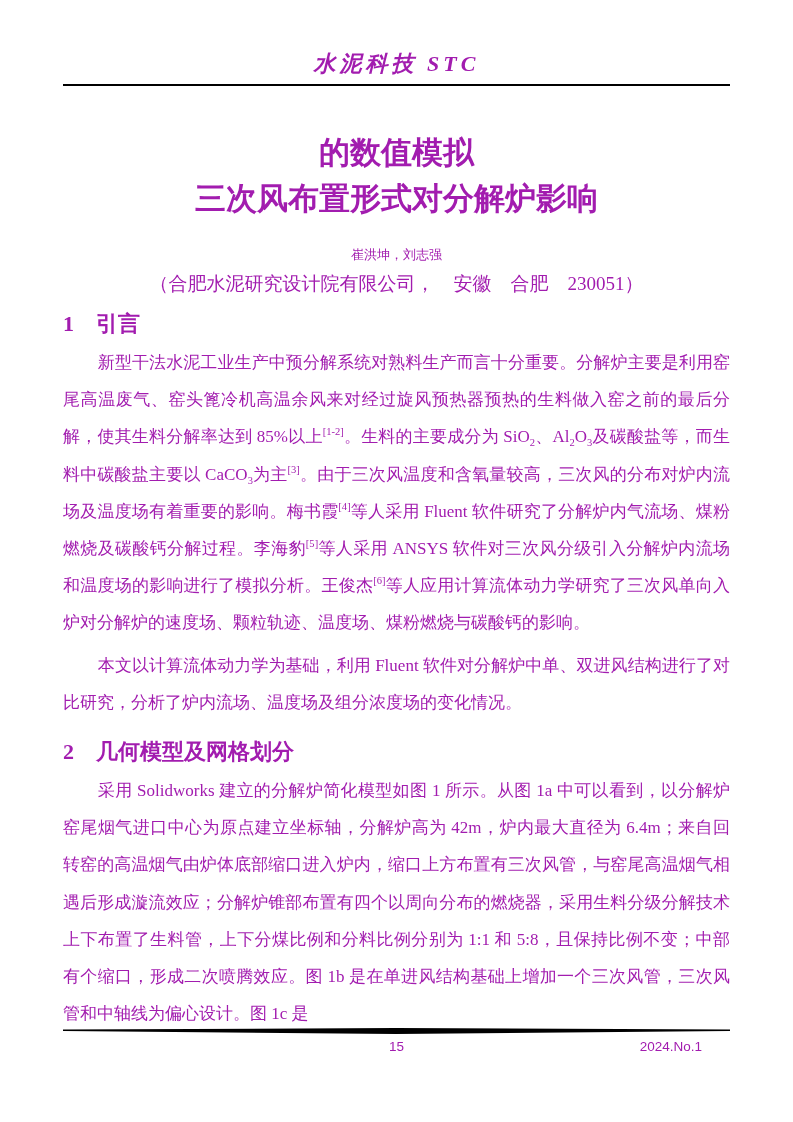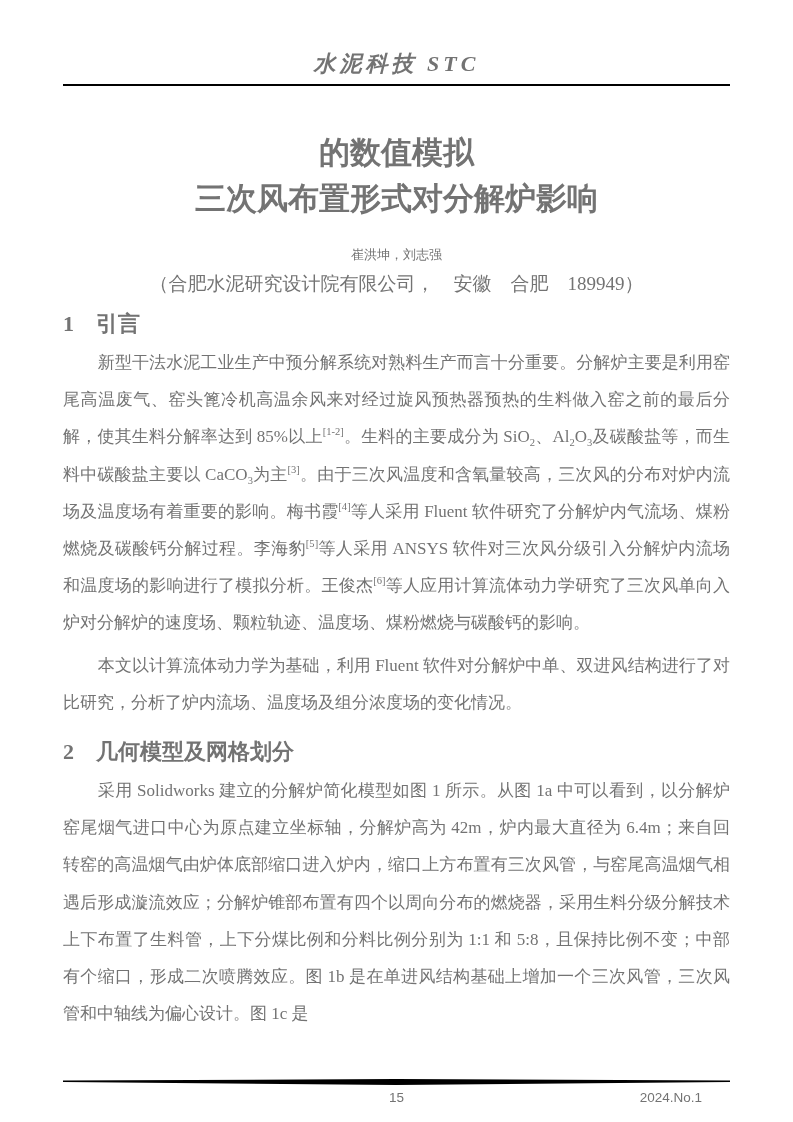--- a/index.html
+++ b/index.html
@@ -1,19 +1,19 @@
 <!DOCTYPE html>
 <html><head>
 <meta charset="utf-8">
 <style>
   html,body{margin:0;padding:0;background:#ffffff;}
   .page{
     position:relative;
     width:793px;height:1122px;
-    background:#ffffff;color:#737373;
+    background:#ffffff;color:#a21caf;
     font-family:"Liberation Serif","DejaVu Serif",serif;
     overflow:hidden;
     margin:0 auto;
   }
   .content{position:absolute;left:63px;top:0;width:667px;}
   .header{
     padding-top:50px;padding-bottom:6px;
     border-bottom:2px solid #000;
     text-align:center;
   }
@@ -39,21 +39,21 @@
     font-size:22px;line-height:30px;
   }
   .section-heading.second{margin-top:16px;}
   .body-para{
     margin:5px 0 0 0;
     font-size:17px;line-height:37.2px;
     text-align:justify;
     text-indent:2.05em;
   }
   .body-para sup,.body-para sub{font-size:0.62em;line-height:0;}
-  .footer{position:absolute;left:63px;top:1079px;width:667px;}
+  .footer{position:absolute;left:63px;top:1028px;width:667px;}
   .footer-rule{display:block;}
   .footer-rule polygon{fill:#000;}
   .footer-meta{
     position:relative;height:20px;margin-top:3px;
     font-family:"Liberation Sans","DejaVu Sans",sans-serif;
     font-size:13.5px;line-height:18px;
   }
   .page-number{position:absolute;left:0;right:0;text-align:center;}
   .issue{position:absolute;right:28px;top:0;}
 </style>
@@ -67,21 +67,21 @@
       <div class="journal-name">水泥科技 STC</div>
     </header>
 
     <h1 class="paper-title">
       <span class="title-line">的数值模拟</span>
       <span class="title-line">三次风布置形式对分解炉影响</span>
     </h1>
 
     <div class="authors">崔洪坤，刘志强</div>
 
-    <div class="affiliation">（合肥水泥研究设计院有限公司，　安徽　合肥　189949）</div>
+    <div class="affiliation">（合肥水泥研究设计院有限公司，　安徽　合肥　230051）</div>
 
     <h2 class="section-heading">1　引言</h2>
 
     <p class="body-para"><span>新型干法水泥工业生产中预分解系统对熟料生产而言十分重要。分解炉主要是利用窑尾高温废气、窑头篦冷机高温余风来对经过旋风预热器预热的生料做入窑之前的最后分解，使其生料分解率达到 85%以上</span><sup>[1-2]</sup><span>。生料的主要成分为 SiO</span><sub>2</sub><span>、Al</span><sub>2</sub><span>O</span><sub>3</sub><span>及碳酸盐等，而生料中碳酸盐主要以 CaCO</span><sub>3</sub><span>为主</span><sup>[3]</sup><span>。由于三次风温度和含氧量较高，三次风的分布对炉内流场及温度场有着重要的影响。梅书霞</span><sup>[4]</sup><span>等人采用 Fluent 软件研究了分解炉内气流场、煤粉燃烧及碳酸钙分解过程。李海豹</span><sup>[5]</sup><span>等人采用 ANSYS 软件对三次风分级引入分解炉内流场和温度场的影响进行了模拟分析。王俊杰</span><sup>[6]</sup><span>等人应用计算流体动力学研究了三次风单向入炉对分解炉的速度场、颗粒轨迹、温度场、煤粉燃烧与碳酸钙的影响。</span></p>
 
     <p class="body-para"><span>本文以计算流体动力学为基础，利用 Fluent 软件对分解炉中单、双进风结构进行了对比研究，分析了炉内流场、温度场及组分浓度场的变化情况。</span></p>
 
     <h2 class="section-heading second">2　几何模型及网格划分</h2>
 
     <p class="body-para"><span>采用 Solidworks 建立的分解炉简化模型如图 1 所示。从图 1a 中可以看到，以分解炉窑尾烟气进口中心为原点建立坐标轴，分解炉高为 42m，炉内最大直径为 6.4m；来自回转窑的高温烟气由炉体底部缩口进入炉内，缩口上方布置有三次风管，与窑尾高温烟气相遇后形成漩流效应；分解炉锥部布置有四个以周向分布的燃烧器，采用生料分级分解技术上下布置了生料管，上下分煤比例和分料比例分别为 1:1 和 5:8，且保持比例不变；中部有个缩口，形成二次喷腾效应。图 1b 是在单进风结构基础上增加一个三次风管，三次风管和中轴线为偏心设计。图 1c 是</span></p>

